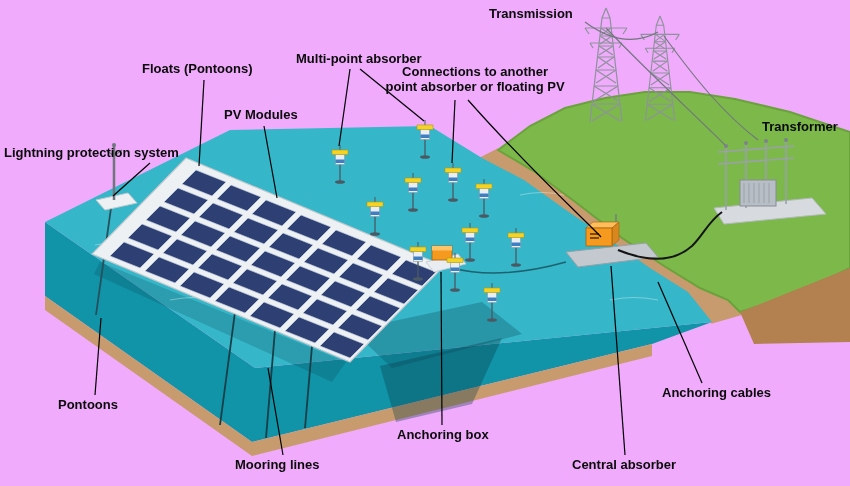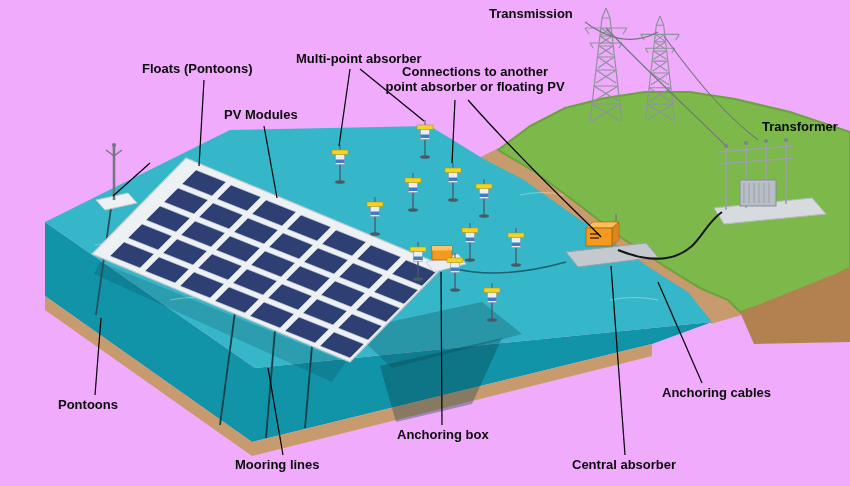--- a/index.html
+++ b/index.html
@@ -189,19 +189,20 @@
 
 <div class="lbl" style="left:489px;top:6px">Transmission</div>
 <div class="lbl" style="left:762px;top:119px">Transformer</div>
 <div class="lbl" style="left:142px;top:61px">Floats (Pontoons)</div>
 <div class="lbl" style="left:296px;top:51px">Multi-point absorber</div>
 <div class="lbl center" style="left:366px;top:64px;width:218px">
   <div>Connections to another</div>
   <div>point absorber or floating PV</div>
 </div>
 <div class="lbl" style="left:224px;top:107px">PV Modules</div>
+<div class="lbl" style="left:4px;top:145px">Lightning protection system</div>
 <div class="lbl" style="left:58px;top:397px">Pontoons</div>
 <div class="lbl" style="left:235px;top:457px">Mooring lines</div>
 <div class="lbl" style="left:397px;top:427px">Anchoring box</div>
 <div class="lbl" style="left:572px;top:457px">Central absorber</div>
 <div class="lbl" style="left:662px;top:385px">Anchoring cables</div>
 
 </div>
 
 </body></html>

